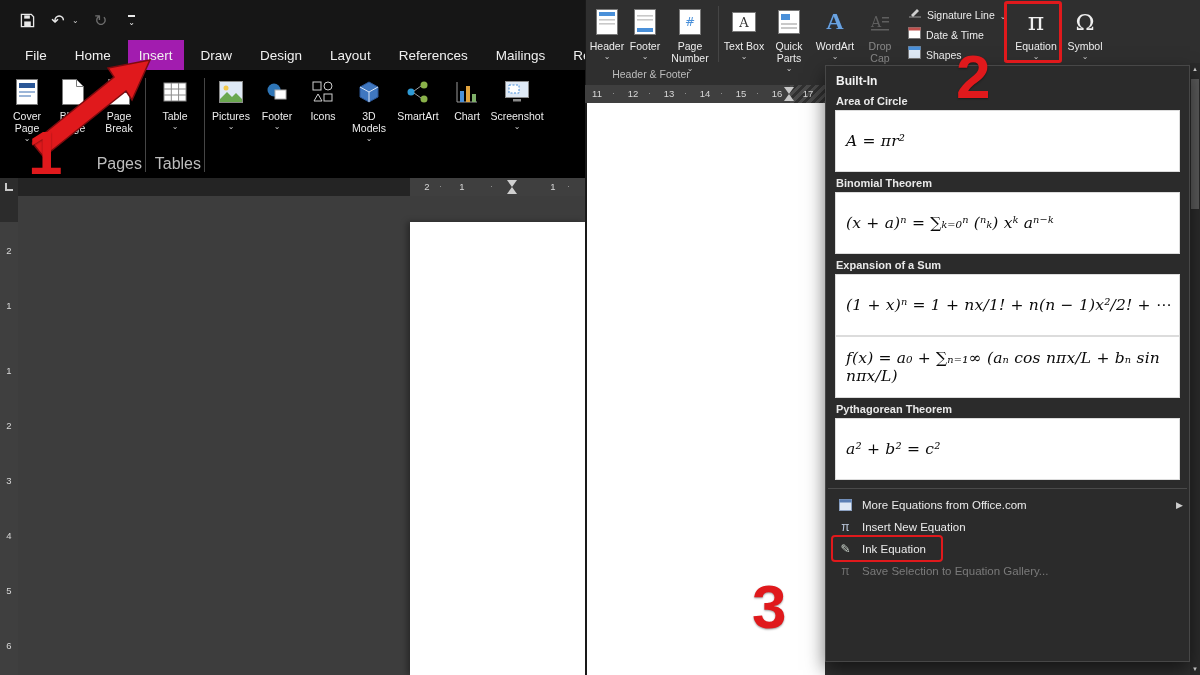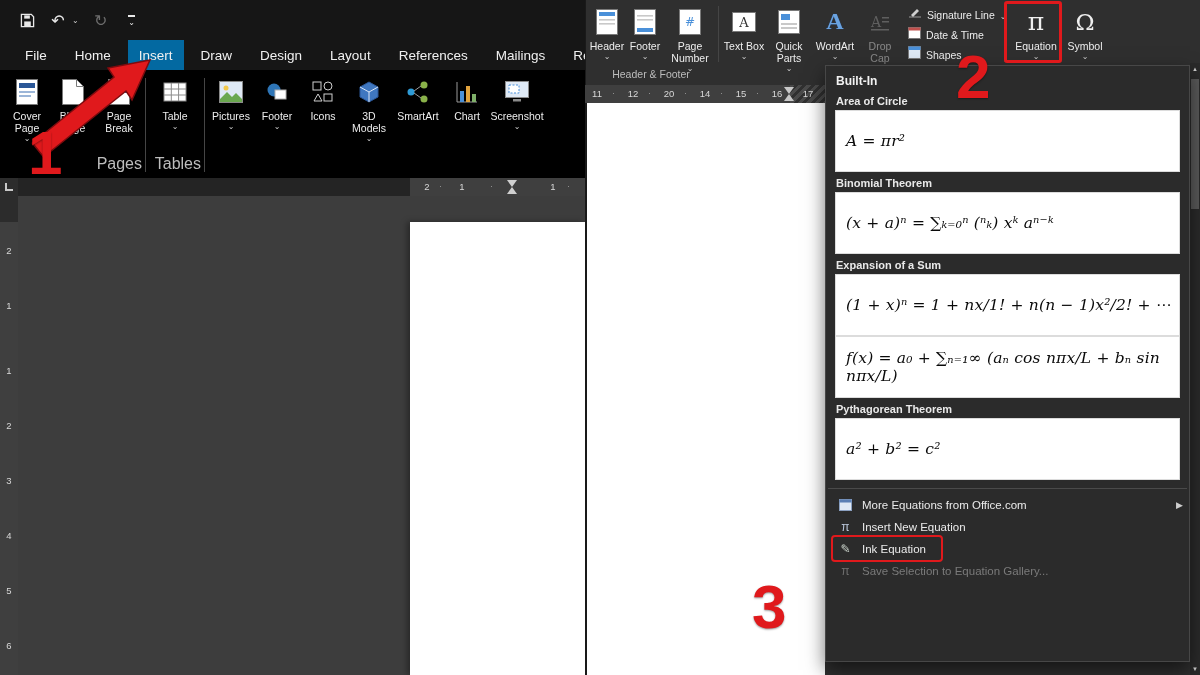--- a/index.html
+++ b/index.html
@@ -11,21 +11,21 @@
   
   .titlebar{left:0;top:0;width:585px;height:40px;background:#161616;display:flex;align-items:center;gap:13px;padding-left:18px}
   .qa-icon{min-width:18px;height:20px;display:flex;align-items:center;justify-content:center;font-size:16px;color:#e8e8e8}
   .qa-icon.dim{color:#6d6d6d}
   .qa-chev{font-size:8px;color:#cfcfcf;margin-left:-8px}
   .custom-ic{display:inline-block;border-top:2px solid #e8e8e8;font-size:8px;line-height:7px;padding-top:2px;color:#e8e8e8}
 
   
   .tabrow{left:0;top:40px;width:639px;height:30px;background:#161616;display:flex;align-items:stretch;padding-left:14px;gap:6px}
   .tab{display:flex;align-items:center;padding:0 11px;font-size:13.5px;color:#f0f0f0;cursor:default;white-space:nowrap}
-  .tab.active{background:#0369a1}
+  .tab.active{background:#a21caf}
 
   
   .ribbon{left:0;top:70px;width:585px;height:108px;background:#000000;display:flex;padding:2px 0 0 4px}
   .rgroup{display:flex;flex-direction:column}
   .rbtns{display:flex;flex:1;align-items:flex-start}
   .bigbtn{width:46px;display:flex;flex-direction:column;align-items:center;padding-top:5px;font-size:10.5px;line-height:1.15;text-align:center;color:#ededed;cursor:pointer}
   .bigbtn .ic{height:30px;display:flex;align-items:center;justify-content:center;margin-bottom:3px}
   .blabel{display:block}
   .chev{font-size:8px;color:#cfcfcf;margin-top:1px;line-height:1}
   .glabel{font-size:16px;color:#bdbdbd;text-align:right;padding:3px 0 5px}
@@ -411,21 +411,21 @@
     </div>
 
     <div class="hf-label">Header &amp; Footer</div>
   </div>
 
   <div class="abs hruler2">
     <span class="rnum" style="left:5px">11</span>
     <span class="rdot" style="left:27px">·</span>
     <span class="rnum" style="left:41px">12</span>
     <span class="rdot" style="left:63px">·</span>
-    <span class="rnum" style="left:77px">20</span>
+    <span class="rnum" style="left:77px">13</span>
     <span class="rdot" style="left:99px">·</span>
     <span class="rnum" style="left:113px">14</span>
     <span class="rdot" style="left:135px">·</span>
     <span class="rnum" style="left:149px">15</span>
     <span class="rdot" style="left:171px">·</span>
     <span class="rnum" style="left:185px">16</span>
     <div class="hatch"></div>
     <span class="rnum" style="left:216px;z-index:2">17</span>
     <span class="mk-top"></span>
     <span class="mk-bot"></span>

